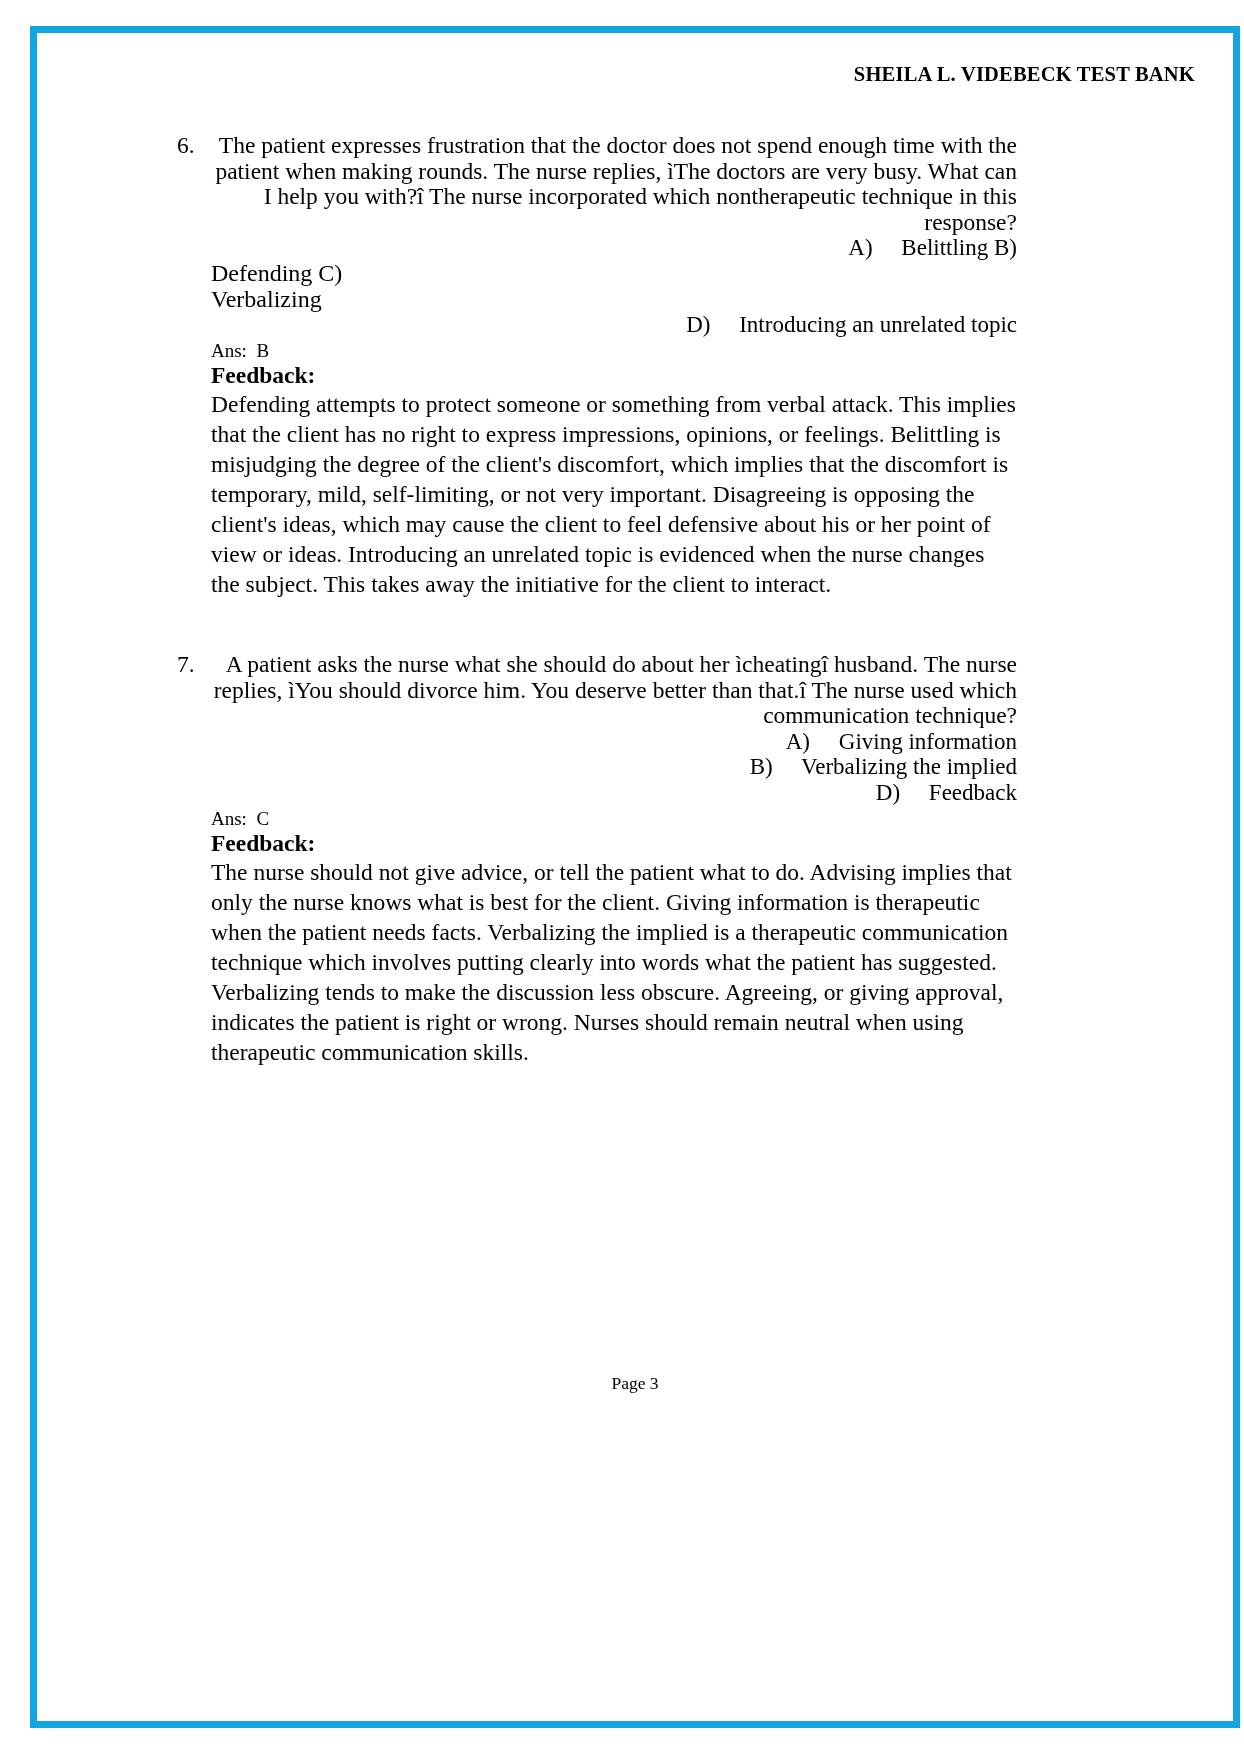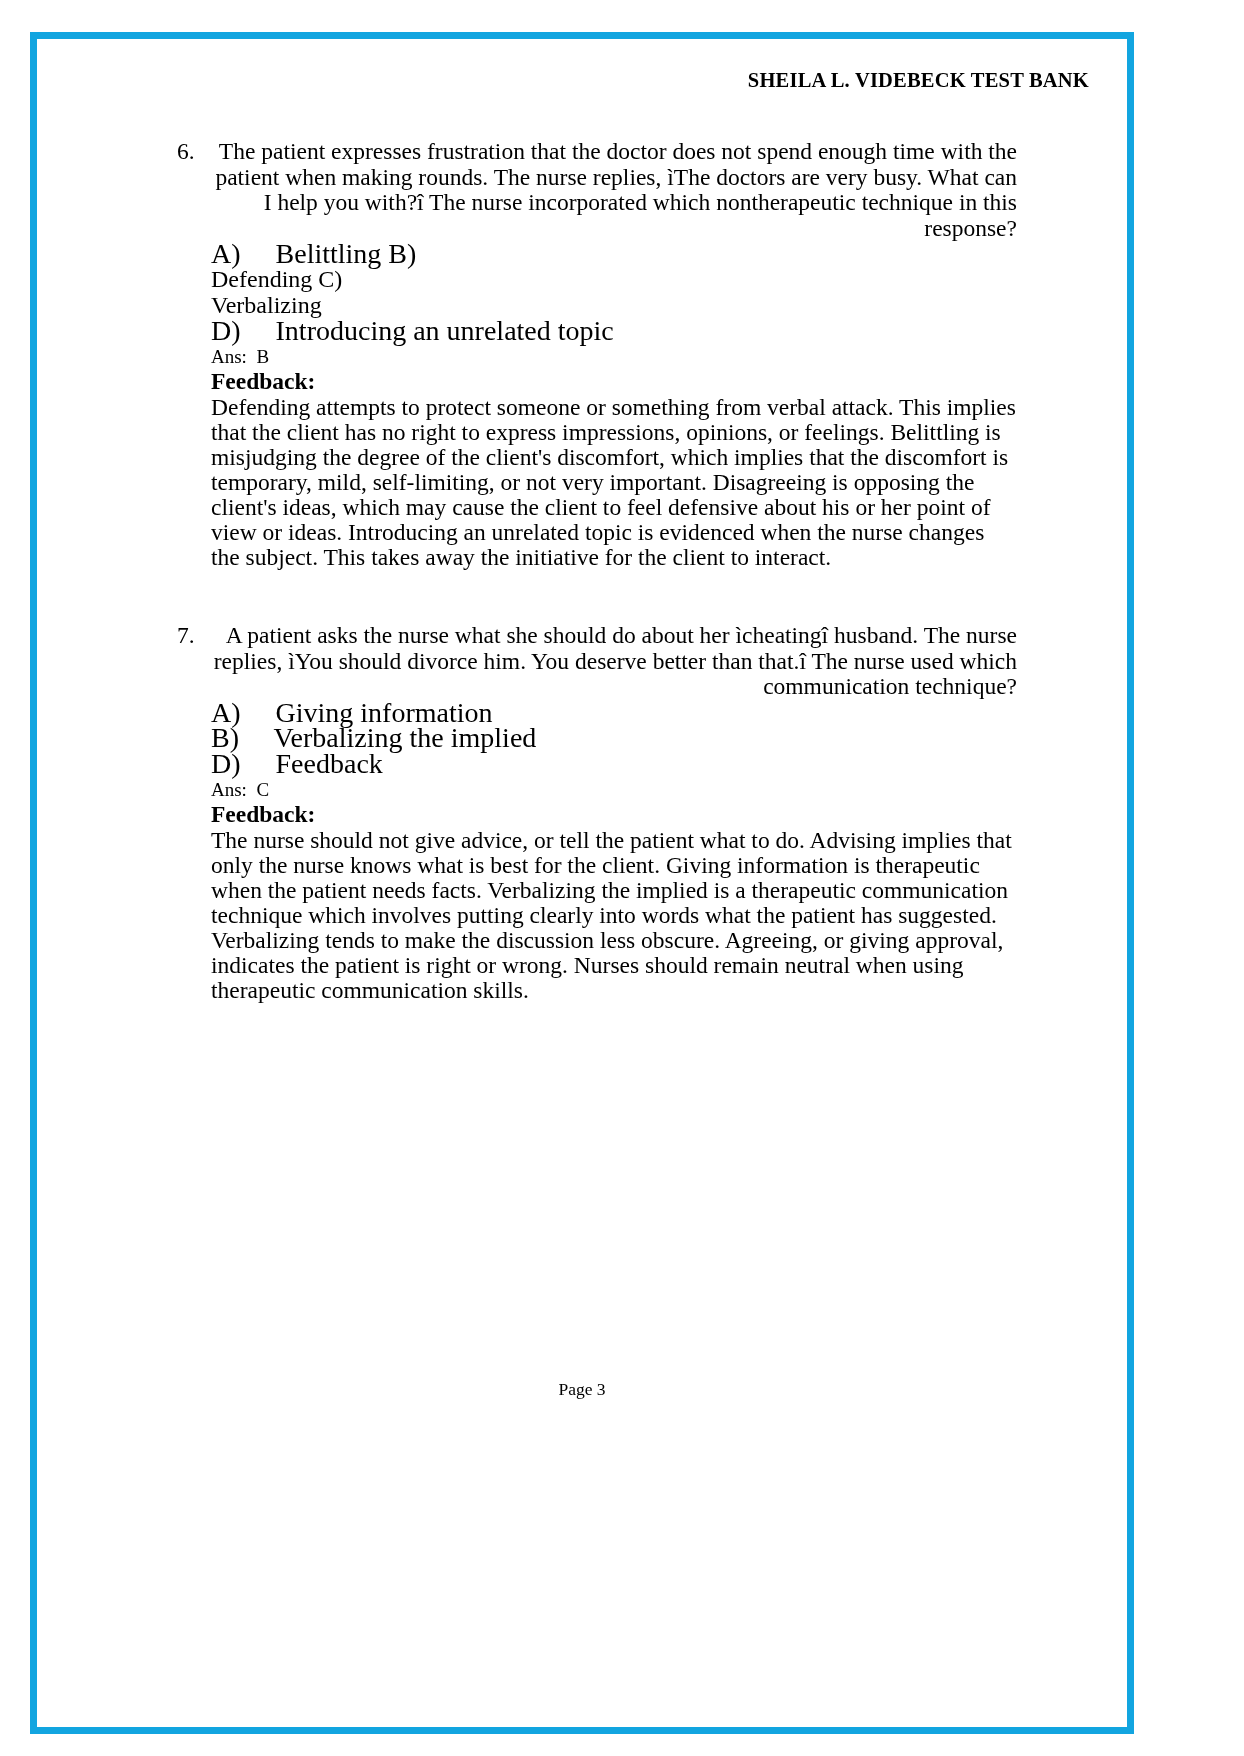--- a/index.html
+++ b/index.html
@@ -13,22 +13,22 @@
     font-family: "Liberation Serif", "DejaVu Serif", serif;
     color: #000000;
     position: relative;
     overflow: hidden;
   }
 
   
   .page-frame {
     position: absolute;
     left: 30px;
-    top: 32px;
-    width: 1104px;
+    top: 26px;
+    width: 1210px;
     height: 1702px;
     border: 7px solid #12A5E0;
     box-sizing: border-box;
     background: #ffffff;
   }
 
   .page-inner {
     position: absolute;
     left: 0;
     top: 0;
@@ -83,22 +83,23 @@
   }
 
   .opt-list {
     margin: 0;
     padding: 0;
     list-style: none;
   }
 
   .opt-line {
     white-space: pre;
-    font-size: 28px;
+    font-size: 23px;
     line-height: 25.6px;
+    text-align: right;
   }
 
   .opt-wrapline {
     font-size: 24px;
     line-height: 25.6px;
   }
 
   .ans-line {
     white-space: pre;
     font-size: 19px;
@@ -107,21 +108,21 @@
 
   .feedback-label {
     font-weight: bold;
     font-size: 23.5px;
     line-height: 25.6px;
   }
 
   .feedback-text {
     margin: 0;
     font-size: 23.5px;
-    line-height: 25px;
+    line-height: 30px;
     text-align: left;
   }
 
   .gap {
     height: 47px;
   }
 
   
   .page-footer {
     position: absolute;

